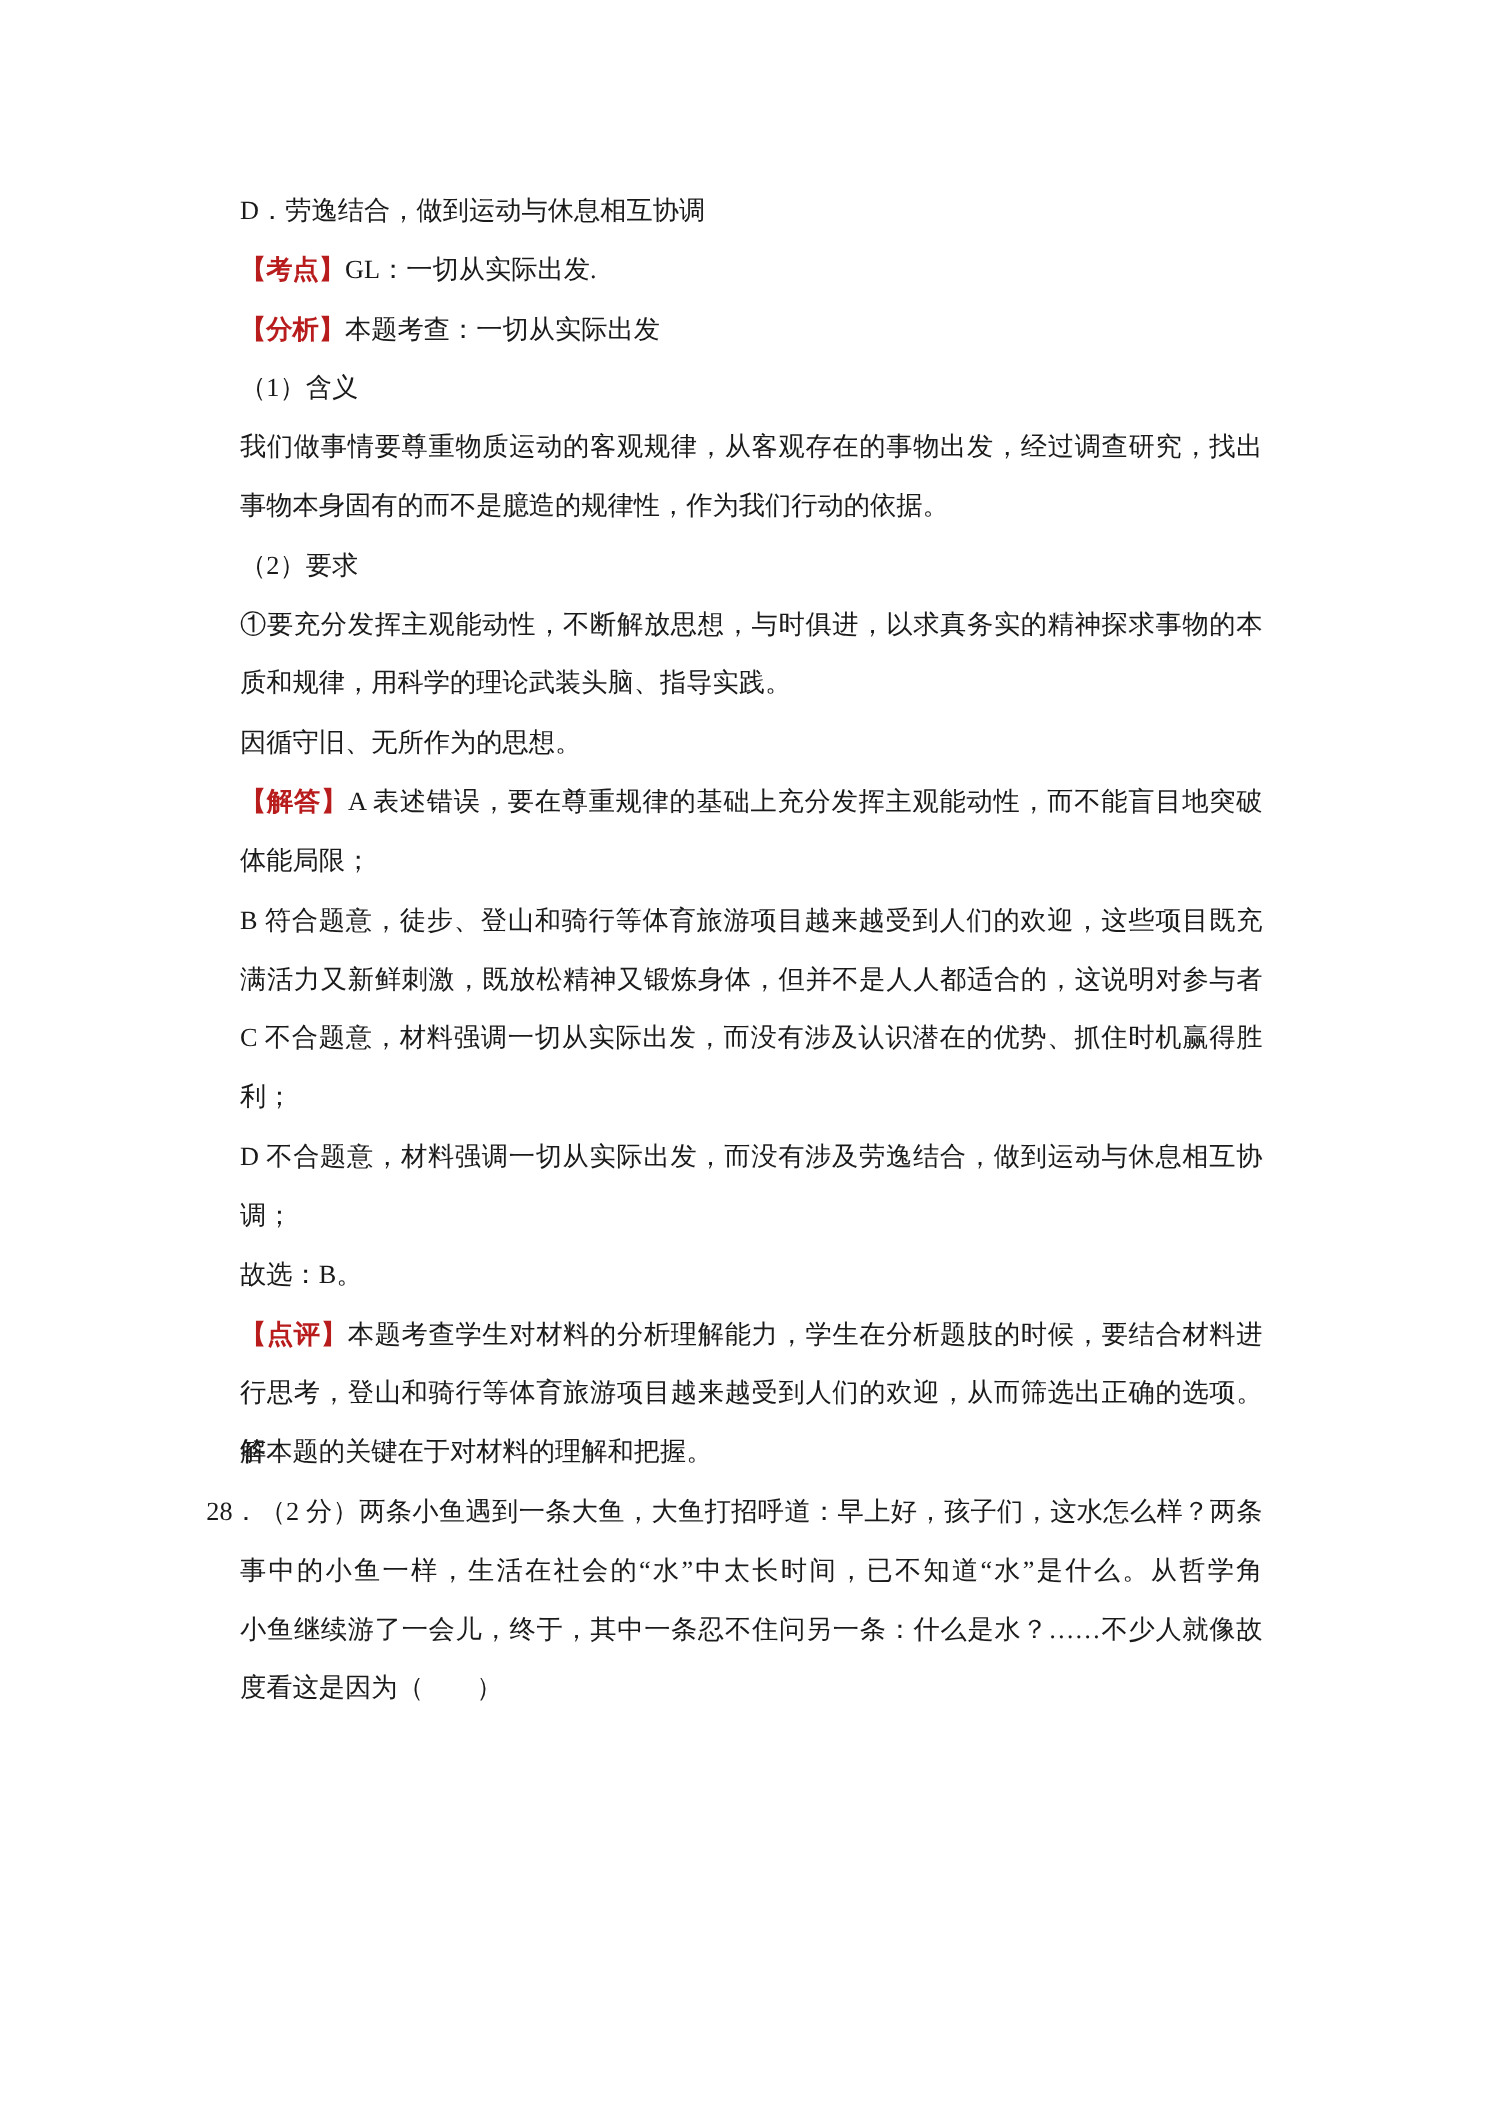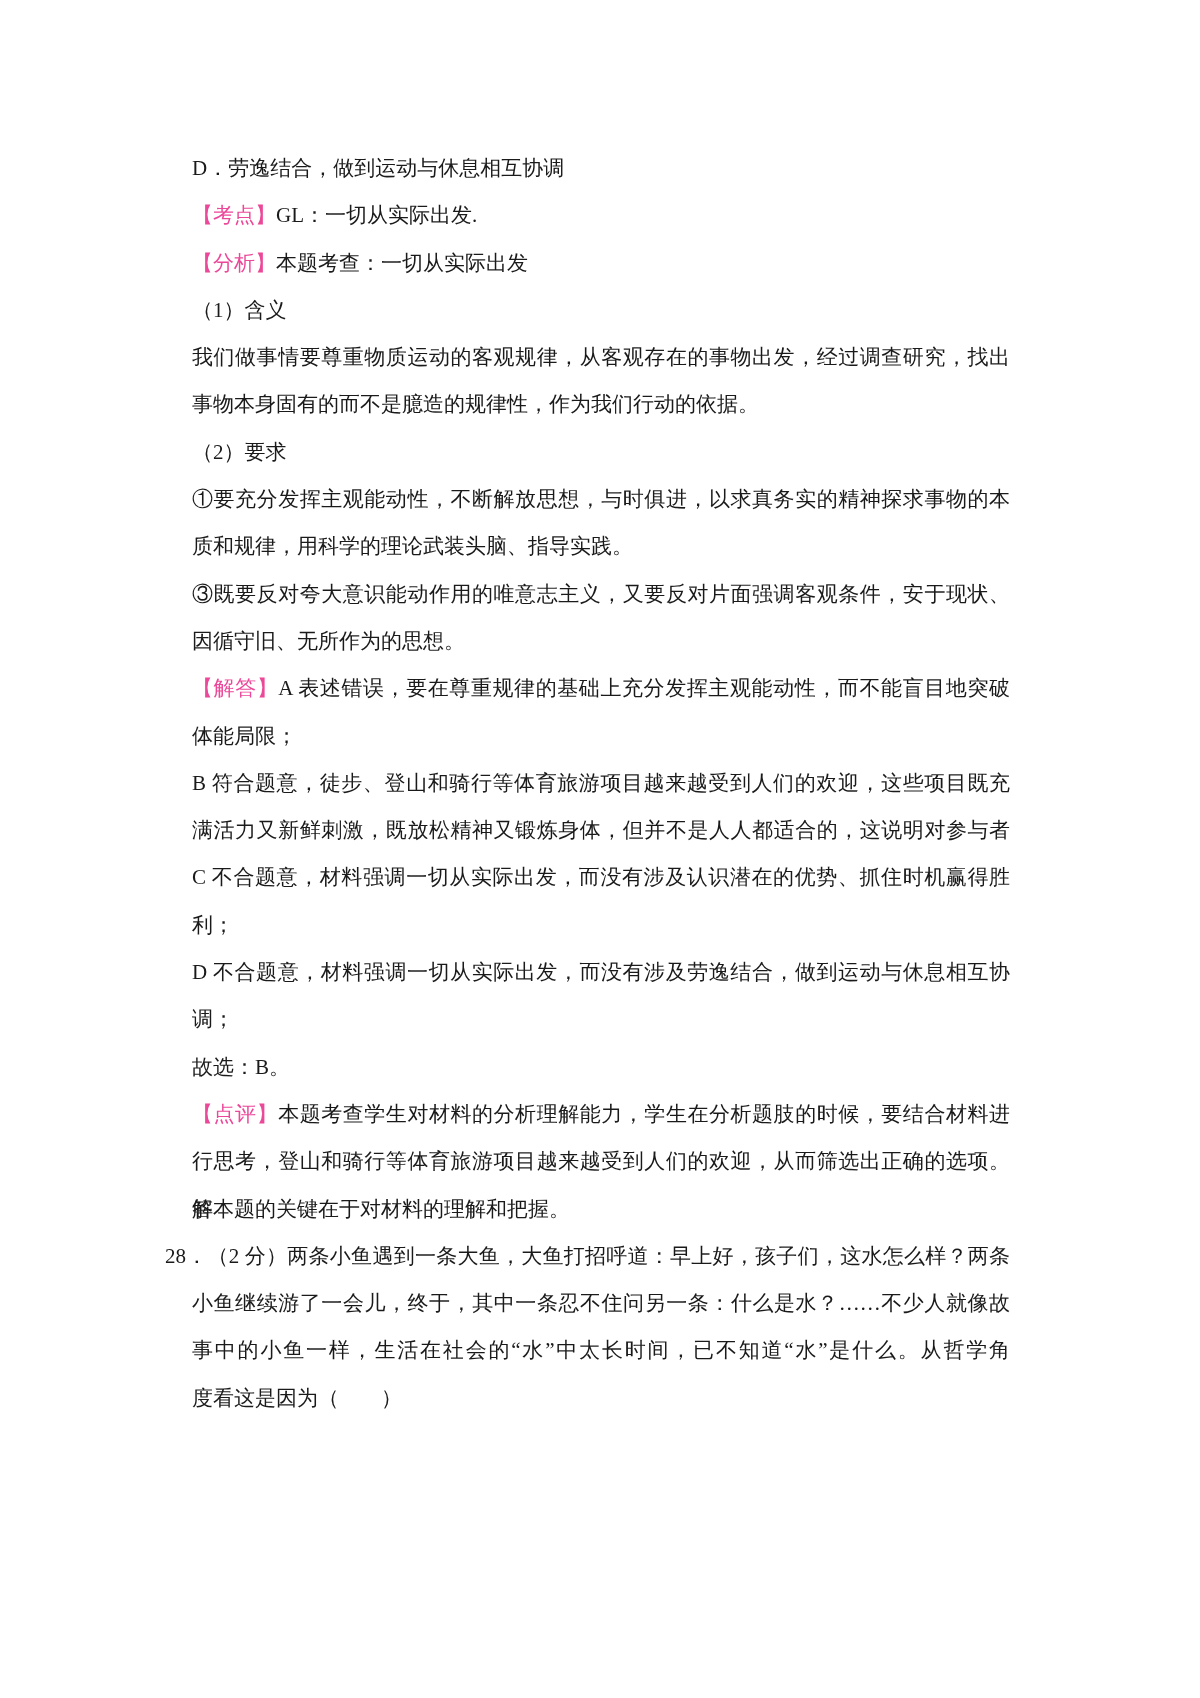--- a/index.html
+++ b/index.html
@@ -28,49 +28,49 @@
   }
   .line.just {
     text-align: justify;
     text-align-last: justify;
     text-justify: inter-character;
   }
   .line.hang {
     margin-left: -27px; 
   }
   .lbl {
-    color: #ec4899;
+    color: #b91c1c;
+    font-weight: bold;
   }
 </style>
 </head>
 <body>
 
 <div class="page">
   <div class="doc" id="doc">
       <div class="line"><span>D．劳逸结合，做到运动与休息相互协调</span></div>
       <div class="line"><span class="lbl">【考点】</span><span>GL：一切从实际出发.</span></div>
       <div class="line"><span class="lbl">【分析】</span><span>本题考查：一切从实际出发</span></div>
       <div class="line"><span>（1）含义</span></div>
       <div class="line just"><span>我们做事情要尊重物质运动的客观规律，从客观存在的事物出发，经过调查研究，找出</span></div>
       <div class="line"><span>事物本身固有的而不是臆造的规律性，作为我们行动的依据。</span></div>
       <div class="line"><span>（2）要求</span></div>
       <div class="line just"><span>①要充分发挥主观能动性，不断解放思想，与时俱进，以求真务实的精神探求事物的本</span></div>
       <div class="line"><span>质和规律，用科学的理论武装头脑、指导实践。</span></div>
-      <div class="line just"><span>③既要反对夸大意识能动作用的唯意志主义，又要反对片面强调客观条件，安于现状、</span></div>
       <div class="line"><span>因循守旧、无所作为的思想。</span></div>
       <div class="line just"><span class="lbl">【解答】</span><span>A 表述错误，要在尊重规律的基础上充分发挥主观能动性，而不能盲目地突破</span></div>
       <div class="line"><span>体能局限；</span></div>
       <div class="line just"><span>B 符合题意，徒步、登山和骑行等体育旅游项目越来越受到人们的欢迎，这些项目既充</span></div>
       <div class="line just"><span>满活力又新鲜刺激，既放松精神又锻炼身体，但并不是人人都适合的，这说明对参与者</span></div>
       <div class="line just"><span>C 不合题意，材料强调一切从实际出发，而没有涉及认识潜在的优势、抓住时机赢得胜</span></div>
       <div class="line"><span>利；</span></div>
       <div class="line just"><span>D 不合题意，材料强调一切从实际出发，而没有涉及劳逸结合，做到运动与休息相互协</span></div>
       <div class="line"><span>调；</span></div>
       <div class="line"><span>故选：B。</span></div>
       <div class="line just"><span class="lbl">【点评】</span><span>本题考查学生对材料的分析理解能力，学生在分析题肢的时候，要结合材料进</span></div>
       <div class="line just"><span>行思考，登山和骑行等体育旅游项目越来越受到人们的欢迎，从而筛选出正确的选项。解</span></div>
       <div class="line"><span>答本题的关键在于对材料的理解和把握。</span></div>
       <div class="line just hang"><span>28．（2 分）两条小鱼遇到一条大鱼，大鱼打招呼道：早上好，孩子们，这水怎么样？两条</span></div>
+      <div class="line just"><span>事中的小鱼一样，生活在社会的“水”中太长时间，已不知道“水”是什么。从哲学角</span></div>
       <div class="line just"><span>小鱼继续游了一会儿，终于，其中一条忍不住问另一条：什么是水？……不少人就像故</span></div>
-      <div class="line just"><span>事中的小鱼一样，生活在社会的“水”中太长时间，已不知道“水”是什么。从哲学角</span></div>
       <div class="line"><span>度看这是因为（　　）</span></div>
     </div>
 </div>
 
 </body></html>

